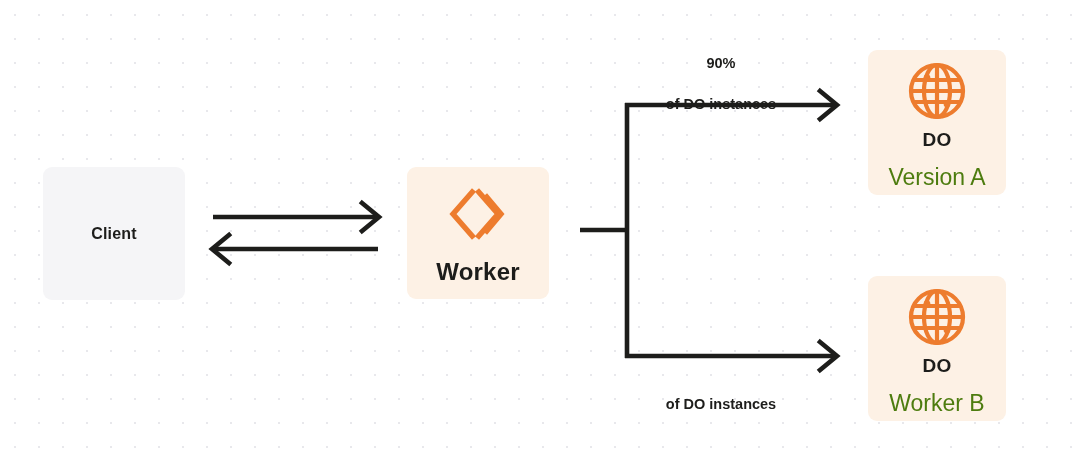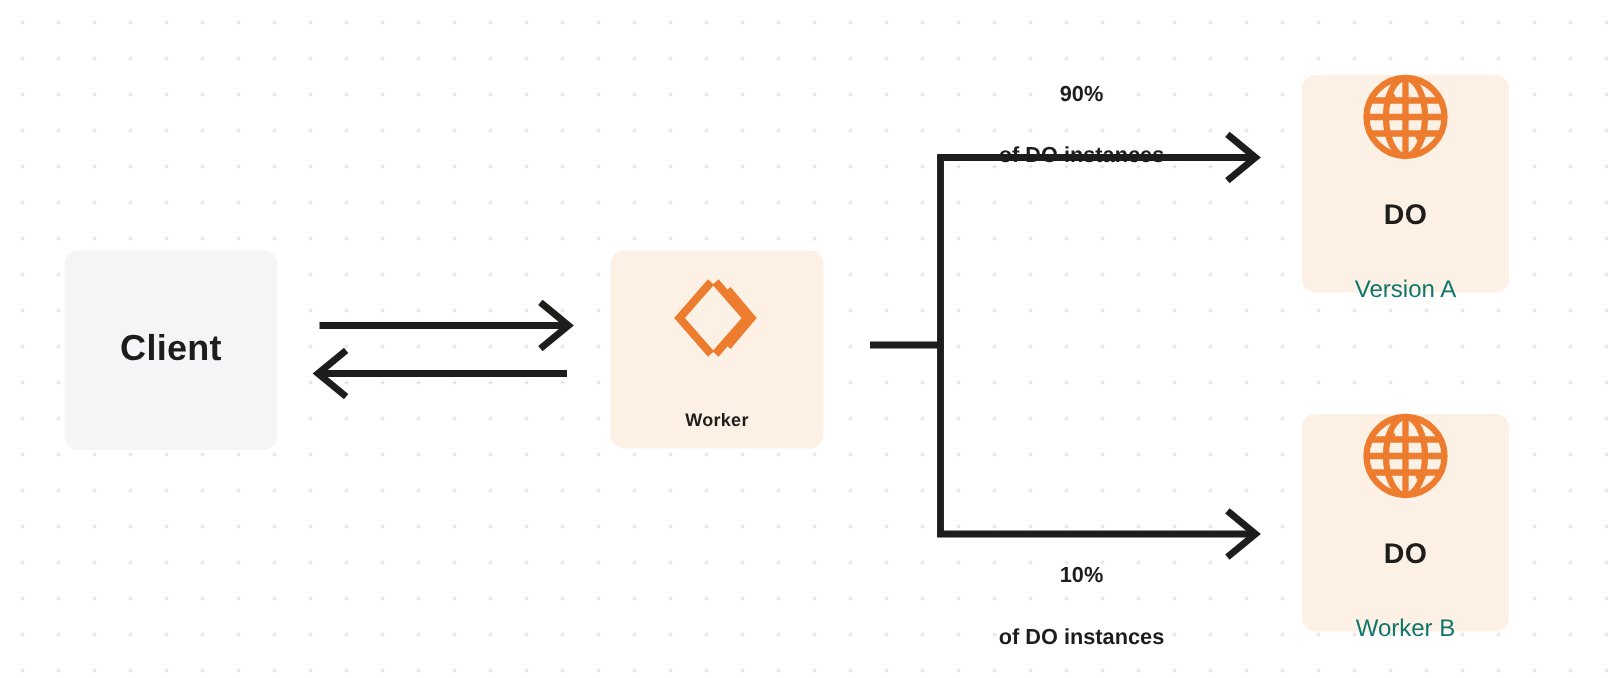--- a/index.html
+++ b/index.html
@@ -24,21 +24,20 @@
 
   
   .node {
     position: absolute;
     box-sizing: border-box;
     border-radius: 9px;
     display: flex;
     flex-direction: column;
     align-items: center;
     justify-content: center;
-    gap: 17px;
   }
   .node-client {
     left: 43px;
     top: 167px;
     width: 142px;
     height: 133px;
     background: #f5f5f7;
   }
   .node-worker {
     left: 407px;
@@ -63,29 +62,29 @@
   }
 
   .node-title {
     font-size: 19px;
     font-weight: bold;
     color: #1d1d1b;
     letter-spacing: 0.2px;
     line-height: 1.1;
   }
   .node-title-client {
+    font-size: 16px;
+  }
+  .node-title-worker {
     font-size: 24px;
-  }
-  .node-title-worker {
-    font-size: 12px;
     margin-top: 14px;
   }
   .node-sub {
-    font-size: 16px;
-    color: #0f766e;
+    font-size: 23px;
+    color: #4d7c0f;
     margin-top: 13px;
     line-height: 1.15;
   }
   .node-icon {
     display: block;
     line-height: 0;
   }
   .icon-worker {
     margin-top: 2px;
   }
@@ -224,17 +223,16 @@
     <span class="node-title">DO</span>
     <span class="node-sub">Worker B</span>
   </div>
 
   <div class="edge-label label-top">
     <span class="pct">90%</span>
     <span class="desc">of DO instances</span>
   </div>
 
   <div class="edge-label label-bottom">
-    <span class="pct">10%</span>
     <span class="desc">of DO instances</span>
   </div>
 
 </div>
 
 </body></html>

